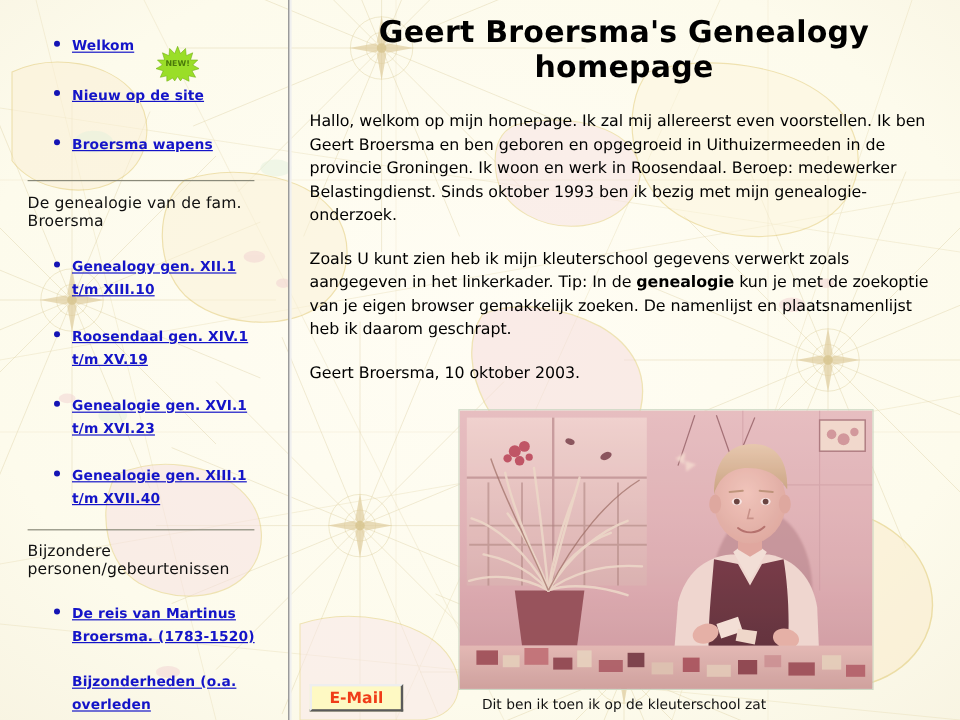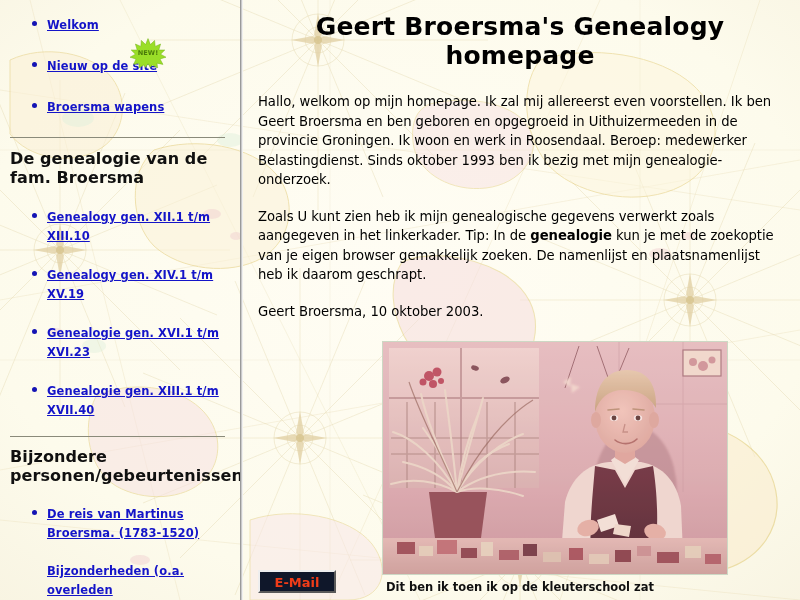--- a/index.html
+++ b/index.html
@@ -34,21 +34,21 @@
     display: flex;
     flex-direction: row;
   }
 
   
   .sidebar {
     width: 240px;
     min-width: 240px;
     height: 600px;
     box-sizing: border-box;
-    padding: 3px;
+    padding: 16px;
     position: relative;
     overflow: hidden;
   }
   .sidebar-divider-v {
     position: absolute;
     top: 0;
     left: 240px;
     width: 3px;
     height: 600px;
     background: linear-gradient(to right, #9a9a9a 0 1px, #c9c9c9 1px 2px, #efefef 2px 3px);
@@ -79,23 +79,23 @@
     color: #1414c8;
     text-decoration: underline;
     font-family: "DejaVu Sans", "Liberation Sans", sans-serif;
     font-size: 11.5px;
     font-weight: bold;
     line-height: 16px;
     letter-spacing: 0.1px;
   }
   .sect-head {
     font-family: "DejaVu Sans", "Liberation Sans", sans-serif;
-    font-size: 16px;
+    font-size: 13px;
     color: #101010;
-    font-weight: bold;
+    font-weight: normal;
     padding-left: 7px;
     letter-spacing: 0.1px;
   }
   hr.side-rule {
     border: none;
     border-top: 1px solid #8a8a7a;
     margin: 0 12px 0 7px;
     height: 0;
   }
 
@@ -138,21 +138,20 @@
   }
   p.p1 { margin-top: 22px; }
   p.p2 { margin-top: 17px; }
   p.p3 { margin-top: 17px; }
   .bold-inline { font-weight: bold; }
 
   
   .photo-wrap {
     margin: 20px auto 0 auto;
     width: 276px;
-    font-weight: bold;
   }
   .photo {
     width: 344px;
     height: 232px;
     border: 1px solid #cdd8c4;
     position: relative;
     overflow: hidden;
     display: block;
   }
   .photo-caption {
@@ -163,21 +162,21 @@
     margin-top: 5px;
   }
 
   
   .email-btn {
     position: absolute;
     left: 18px;
     bottom: 7px;
     width: 78px;
     height: 23px;
-    background: #0f172a;
+    background: #fef9c3;
     border-top: 2px solid #eeeeee;
     border-left: 2px solid #eeeeee;
     border-right: 2px solid #5a5a5a;
     border-bottom: 2px solid #5a5a5a;
     color: #f03c18;
     font-family: "DejaVu Sans", "Liberation Sans", sans-serif;
     font-size: 13px;
     font-weight: bold;
     line-height: 21px;
     text-align: center;
@@ -305,21 +304,21 @@
 
     <hr class="side-rule" style="margin-top:22px;">
 
     <div class="sect-head" style="margin-top:11px;">De genealogie van de fam. Broersma</div>
 
     <ul class="navlist" style="margin-top:19px;">
       <li class="bulleted" style="margin-bottom:20px;">
         <a class="navlink" href="#">Genealogy gen. XII.1 t/m XIII.10</a>
       </li>
       <li class="bulleted" style="margin-bottom:20px;">
-        <a class="navlink" href="#">Genealogy gen. XIV.1 t/m XV.19</a>
+        <a class="navlink" href="#">Roosendaal gen. XIV.1 t/m XV.19</a>
       </li>
       <li class="bulleted" style="margin-bottom:20px;">
         <a class="navlink" href="#">Genealogie gen. XVI.1 t/m XVI.23</a>
       </li>
       <li class="bulleted">
         <a class="navlink" href="#">Genealogie gen. XIII.1 t/m XVII.40</a>
       </li>
     </ul>
 
     <hr class="side-rule" style="margin-top:18px;">
@@ -338,21 +337,21 @@
 
   </div>
   <div class="sidebar-divider-v"></div>
 
   <div class="main">
 
     <h1 class="page-title">Geert Broersma's Genealogy homepage</h1>
 
     <p class="body-para p1">Hallo, welkom op mijn homepage. Ik zal mij allereerst even voorstellen. Ik ben Geert Broersma en ben geboren en opgegroeid in Uithuizermeeden in de provincie Groningen. Ik woon en werk in Roosendaal. Beroep: medewerker Belastingdienst. Sinds oktober 1993 ben ik bezig met mijn genealogie-onderzoek.</p>
 
-    <p class="body-para p2"><span>Zoals U kunt zien heb ik mijn genealogische gegevens verwerkt zoals aangegeven in het linkerkader. Tip: In de </span><span class="bold-inline">genealogie</span><span> kun je met de zoekoptie van je eigen browser gemakkelijk zoeken. De namenlijst en plaatsnamenlijst heb ik daarom geschrapt.</span></p>
+    <p class="body-para p2"><span>Zoals U kunt zien heb ik mijn kleuterschool gegevens verwerkt zoals aangegeven in het linkerkader. Tip: In de </span><span class="bold-inline">genealogie</span><span> kun je met de zoekoptie van je eigen browser gemakkelijk zoeken. De namenlijst en plaatsnamenlijst heb ik daarom geschrapt.</span></p>
 
     <p class="body-para p3">Geert Broersma, 10 oktober 2003.</p>
 
     <div class="photo-wrap">
       <svg class="photo" viewBox="0 0 344 232" preserveAspectRatio="none">
         <defs>
           <linearGradient id="wallG" x1="0" y1="0" x2="0" y2="1">
             <stop offset="0%" stop-color="#e8c4c8"></stop>
             <stop offset="55%" stop-color="#dcb0b6"></stop>
             <stop offset="100%" stop-color="#c9959e"></stop>

